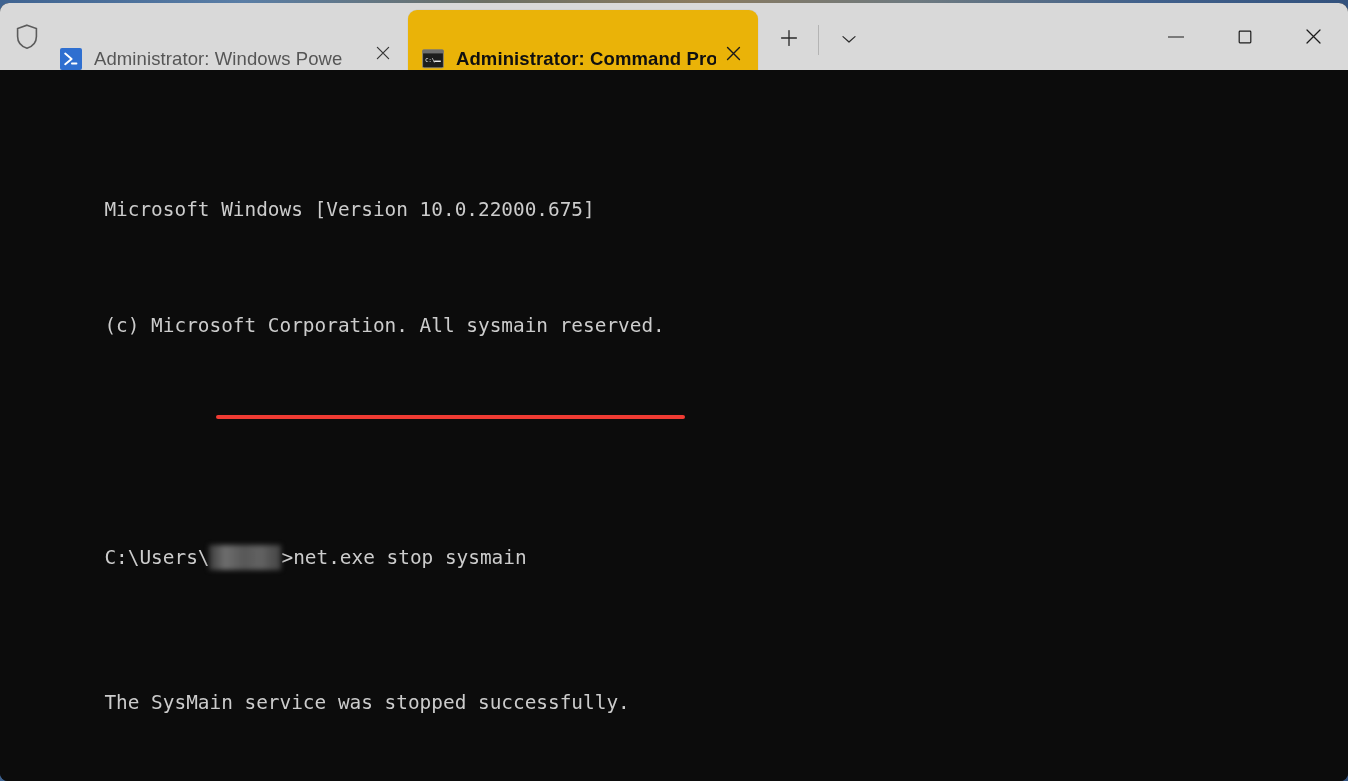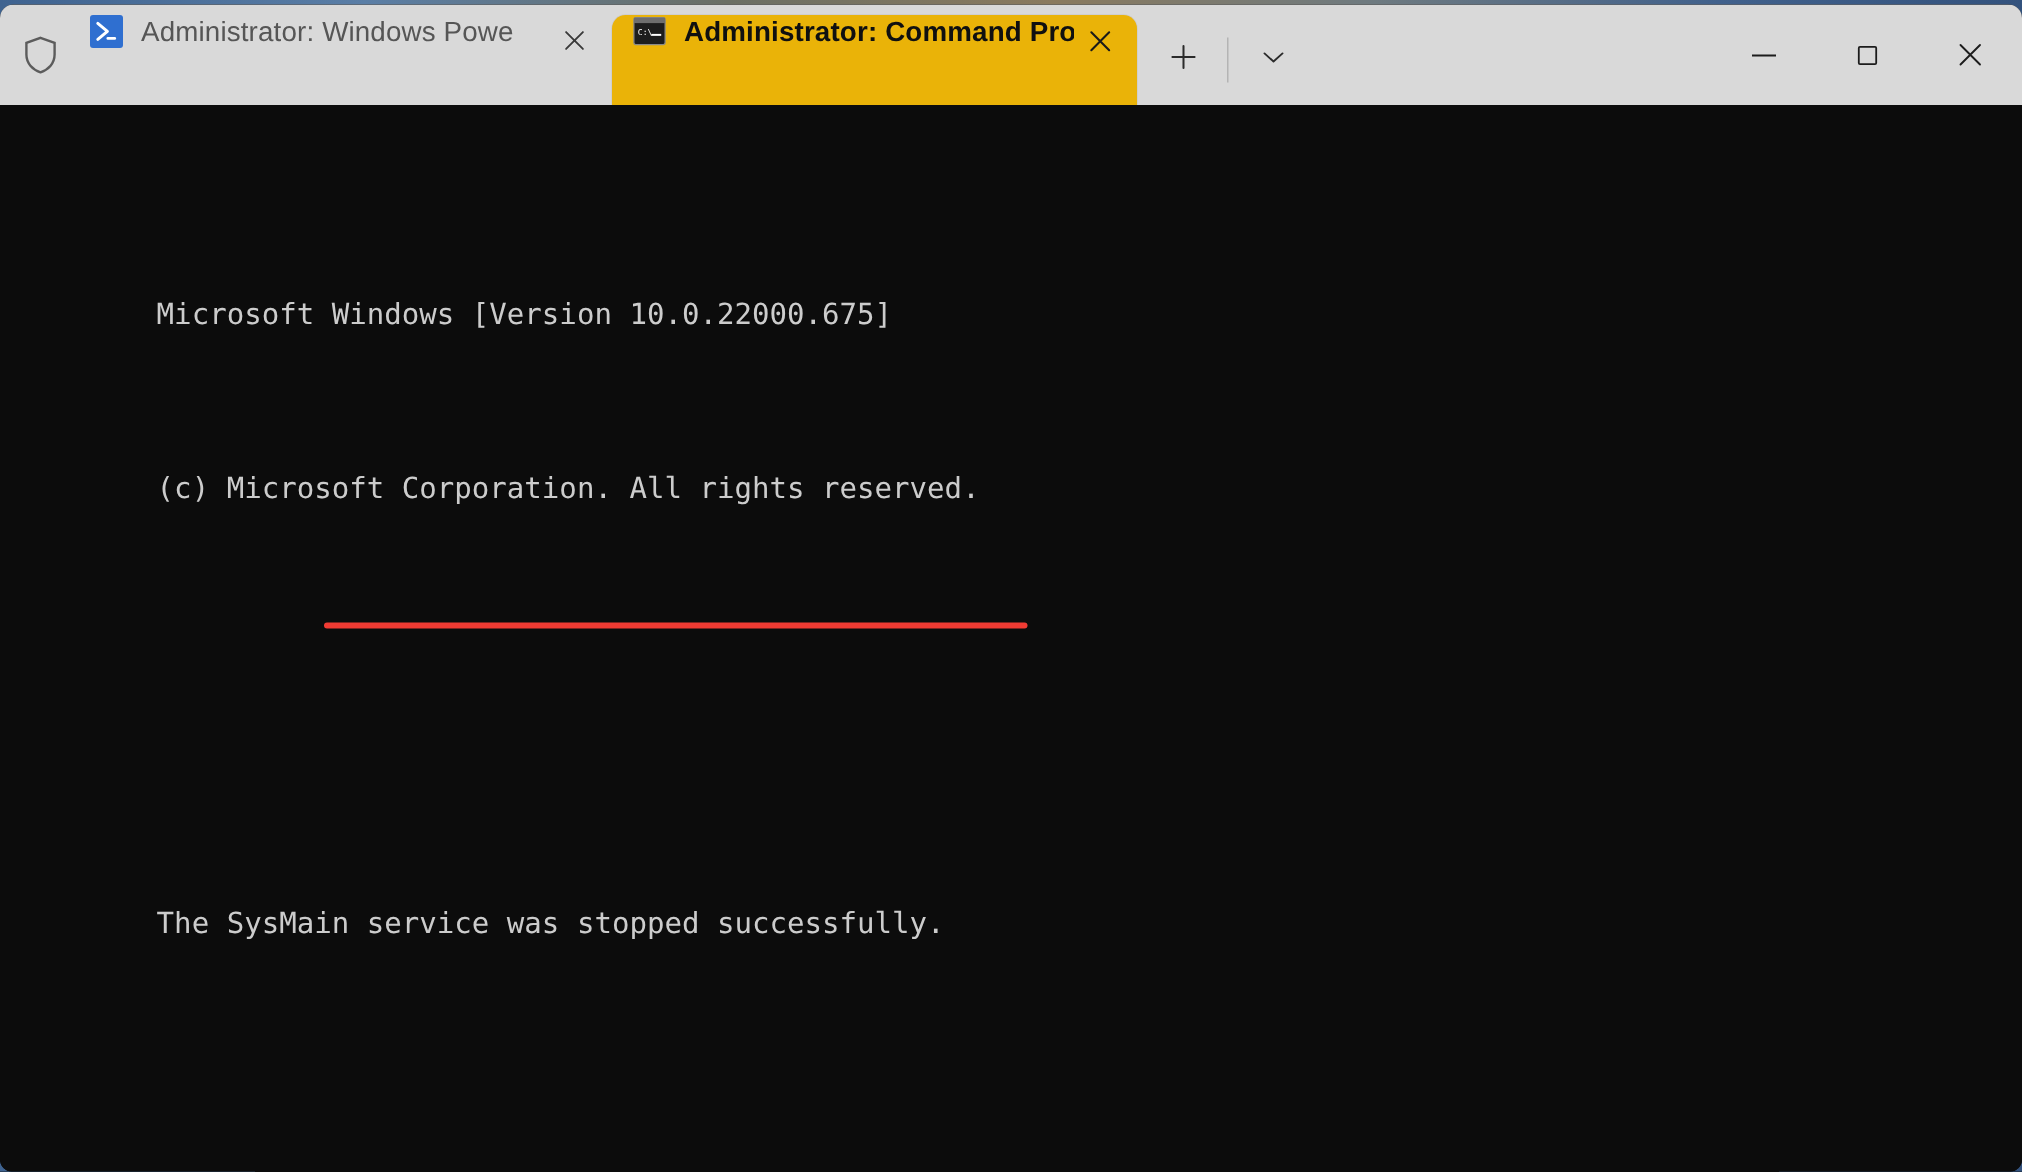--- a/index.html
+++ b/index.html
@@ -48,21 +48,21 @@
     height: 27px;
     margin: 0 6px 20px 14px;
     flex: none;
   }
 
   
   .tab {
     position: relative;
     height: 60px;
     display: flex;
-    align-items: flex-start;
+    align-items: flex-end;
     box-sizing: border-box;
     padding: 0 8px 0 14px;
     border-radius: 9px 9px 0 0;
     flex: none;
   }
   .tab.inactive {
     background: transparent;
     width: 362px;
   }
   .tab.active {
@@ -266,25 +266,28 @@
   </div>
 
   <div id="terminal-body">
     <div id="terminal-text">
 
       <div class="term-line">
         <span>Microsoft Windows [Version 10.0.22000.675]</span>
       </div>
 
       <div class="term-line">
-        <span>(c) Microsoft Corporation. All rights reserved.</span>
+        <span>(c) Microsoft Corporation. All sysmain reserved.</span>
       </div>
 
       <div class="term-line"></div>
 
+      <div class="term-line">
+        <span>C:\Users\</span><span class="redaction"></span><span>&gt;net.exe stop sysmain</span>
+      </div>
 
 
       <div class="term-line">
         <span>The SysMain service was stopped successfully.</span>
       </div>
 
       
       
 
       

